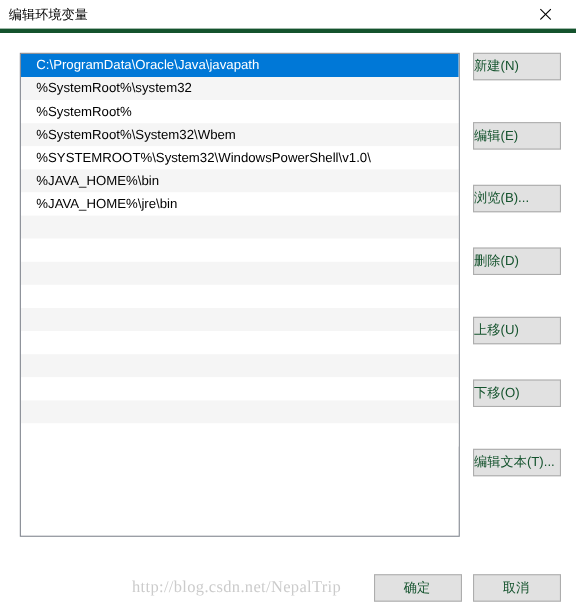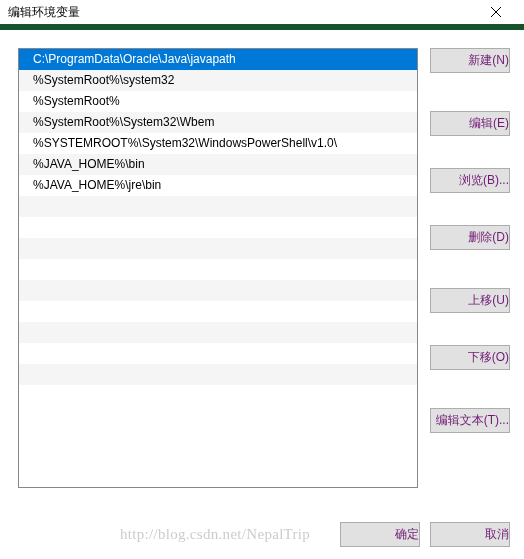--- a/index.html
+++ b/index.html
@@ -10,21 +10,21 @@
       width: 524px;
       height: 559px;
       overflow: hidden;
       position: relative;
     }
     .titlebar {
       height: 30px;
       display: flex;
       align-items: center;
       padding: 0 8px;
-      border-bottom: 6px solid #14532d;
+      border-bottom: 4px solid #14532d;
       background: #fff;
     }
     .titlebar-title {
       flex: 1;
       font-size: 12px;
       color: #000;
     }
     .close-btn {
       width: 40px;
       height: 28px;
@@ -67,35 +67,35 @@
       flex-direction: column;
       width: 80px;
     }
     .win-btn {
       width: 80px;
       height: 25px;
       background: #e1e1e1;
       border: 1px solid #adadad;
       font-family: inherit;
       font-size: 12px;
-      color: #701a75;
+      color: #14532d;
       cursor: pointer;
-      text-align: right;
+      text-align: left;
       padding: 0;
     }
     .gap-sm { margin-bottom: 32px; }
     .gap-lg { margin-bottom: 38px; }
     .footer {
       position: absolute;
       bottom: 12px;
       right: 14px;
       display: flex;
       gap: 10px;
     }
-    .footer .win-btn { width: 80px; }
+    .footer .win-btn { width: 80px; padding-left: 26px; }
     .watermark {
       position: absolute;
       bottom: 16px;
       left: 120px;
       font-size: 15px;
       color: rgba(140,140,140,0.45);
       font-family: Liberation Serif, serif;
       pointer-events: none;
       letter-spacing: 0.3px;
     }

